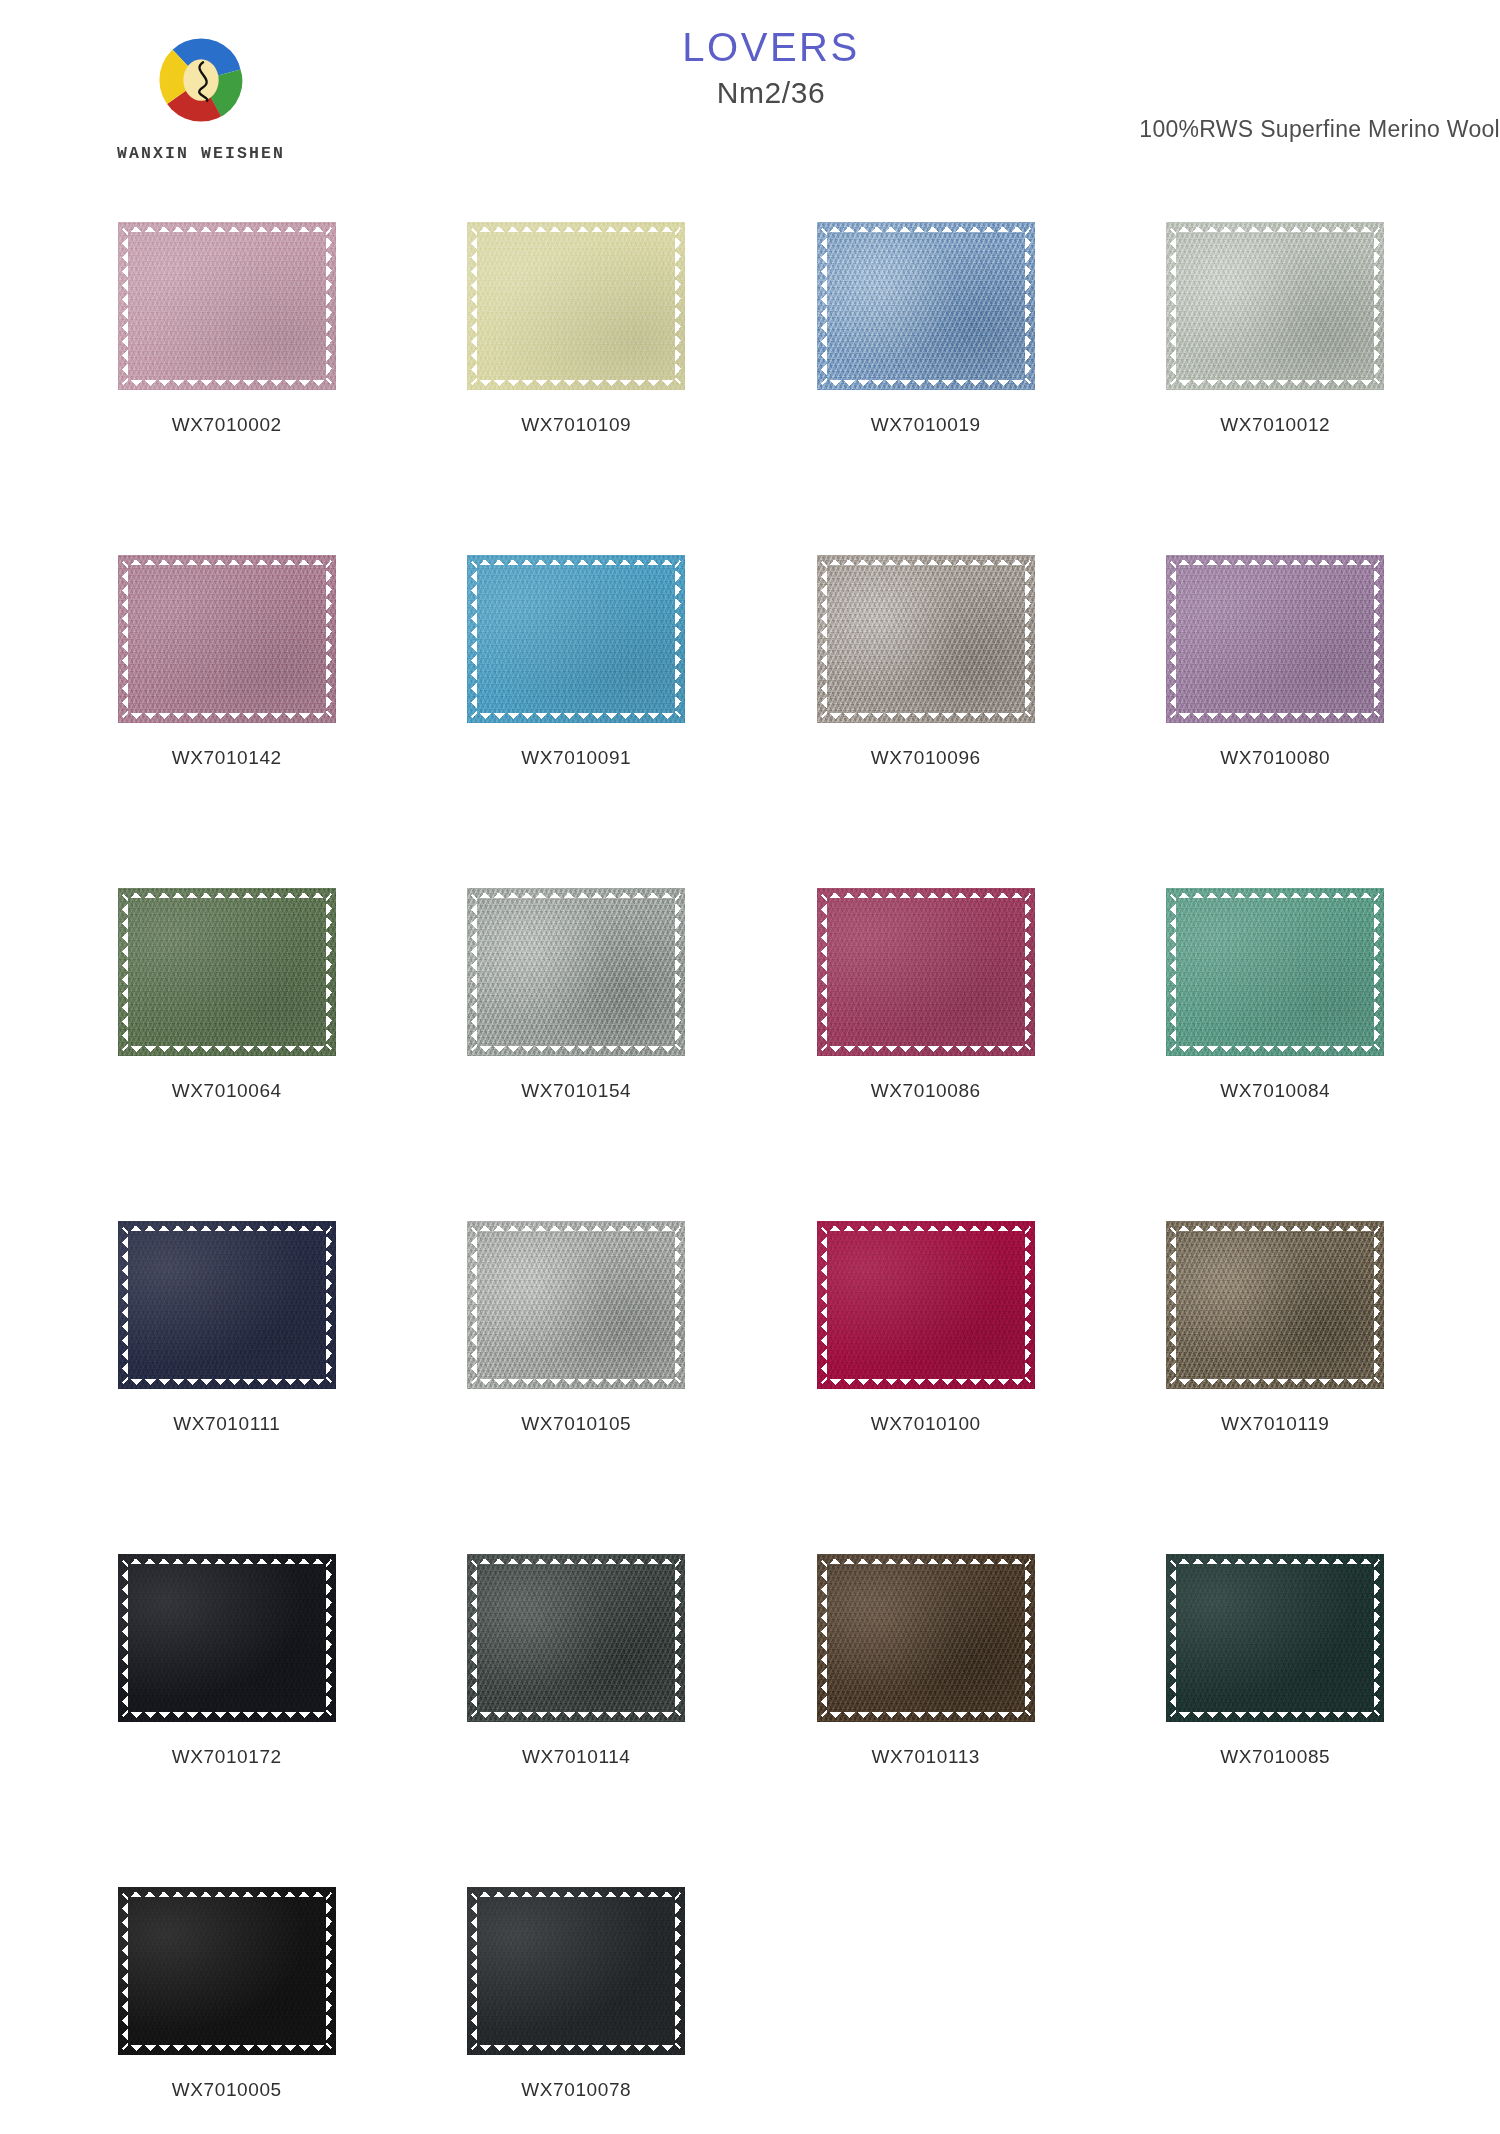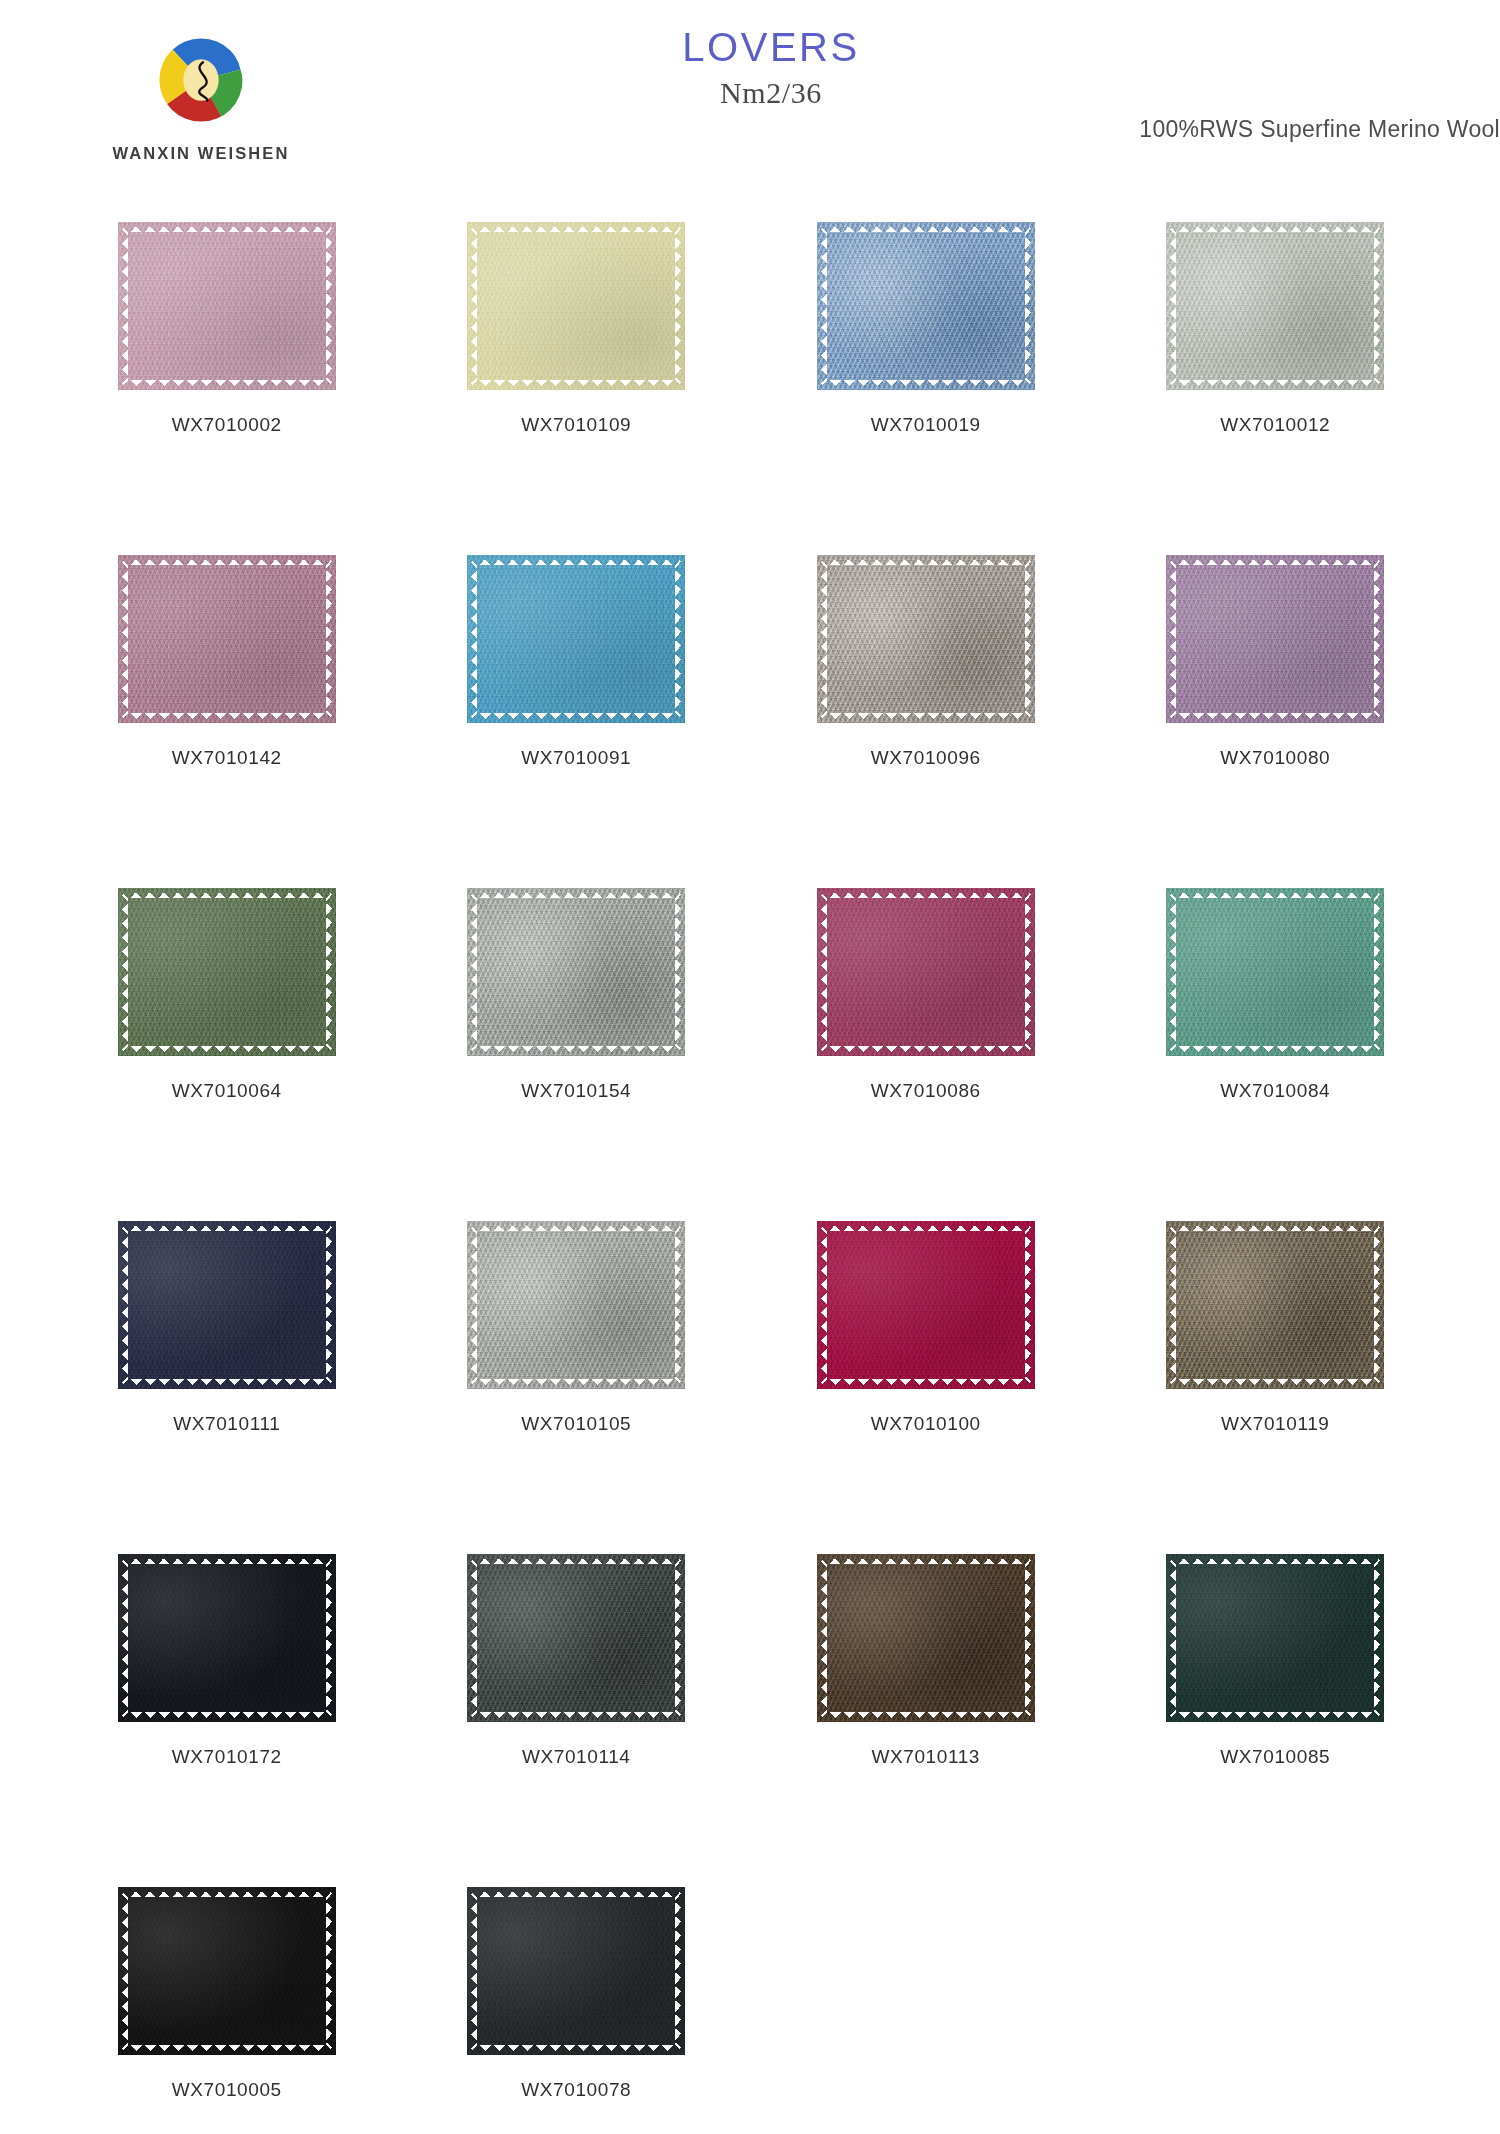--- a/index.html
+++ b/index.html
@@ -30,21 +30,21 @@
     text-align: center;
   }
   .logo-mark {
     width: 104px; height: 116px;
     margin: 0 auto;
     position: relative;
   }
   .logo-mark svg { display:block; width:100%; height:100%; }
   .brand-name {
     margin-top: 6px;
-    font-family: Liberation Sans, sans-serif;
+    font-family: Liberation Mono, monospace;
     font-size: 16.5px;
     letter-spacing: 2.1px;
     font-weight: 600;
     color: #3f3f3f;
     white-space: nowrap;
   }
 
   .title-block {
     position: absolute;
     left: 12px; right: 0;
@@ -55,21 +55,21 @@
   .title-main {
     font-family: "Liberation Sans", sans-serif;
     font-size: 40px;
     letter-spacing: 2.5px;
     font-weight: 400;
     color: #5b5fc7;
     line-height: 1.05;
   }
   .title-sub {
     margin-top: 9px;
-    font-family: Liberation Serif, serif;
+    font-family: Liberation Sans, sans-serif;
     font-size: 30px;
     font-weight: 300;
     letter-spacing: 0.6px;
     color: #4a4a4a;
     line-height: 1.05;
   }
   .title-desc {
     margin-top: 8px;
     font-family: "Liberation Sans", sans-serif;
     font-size: 23px;

